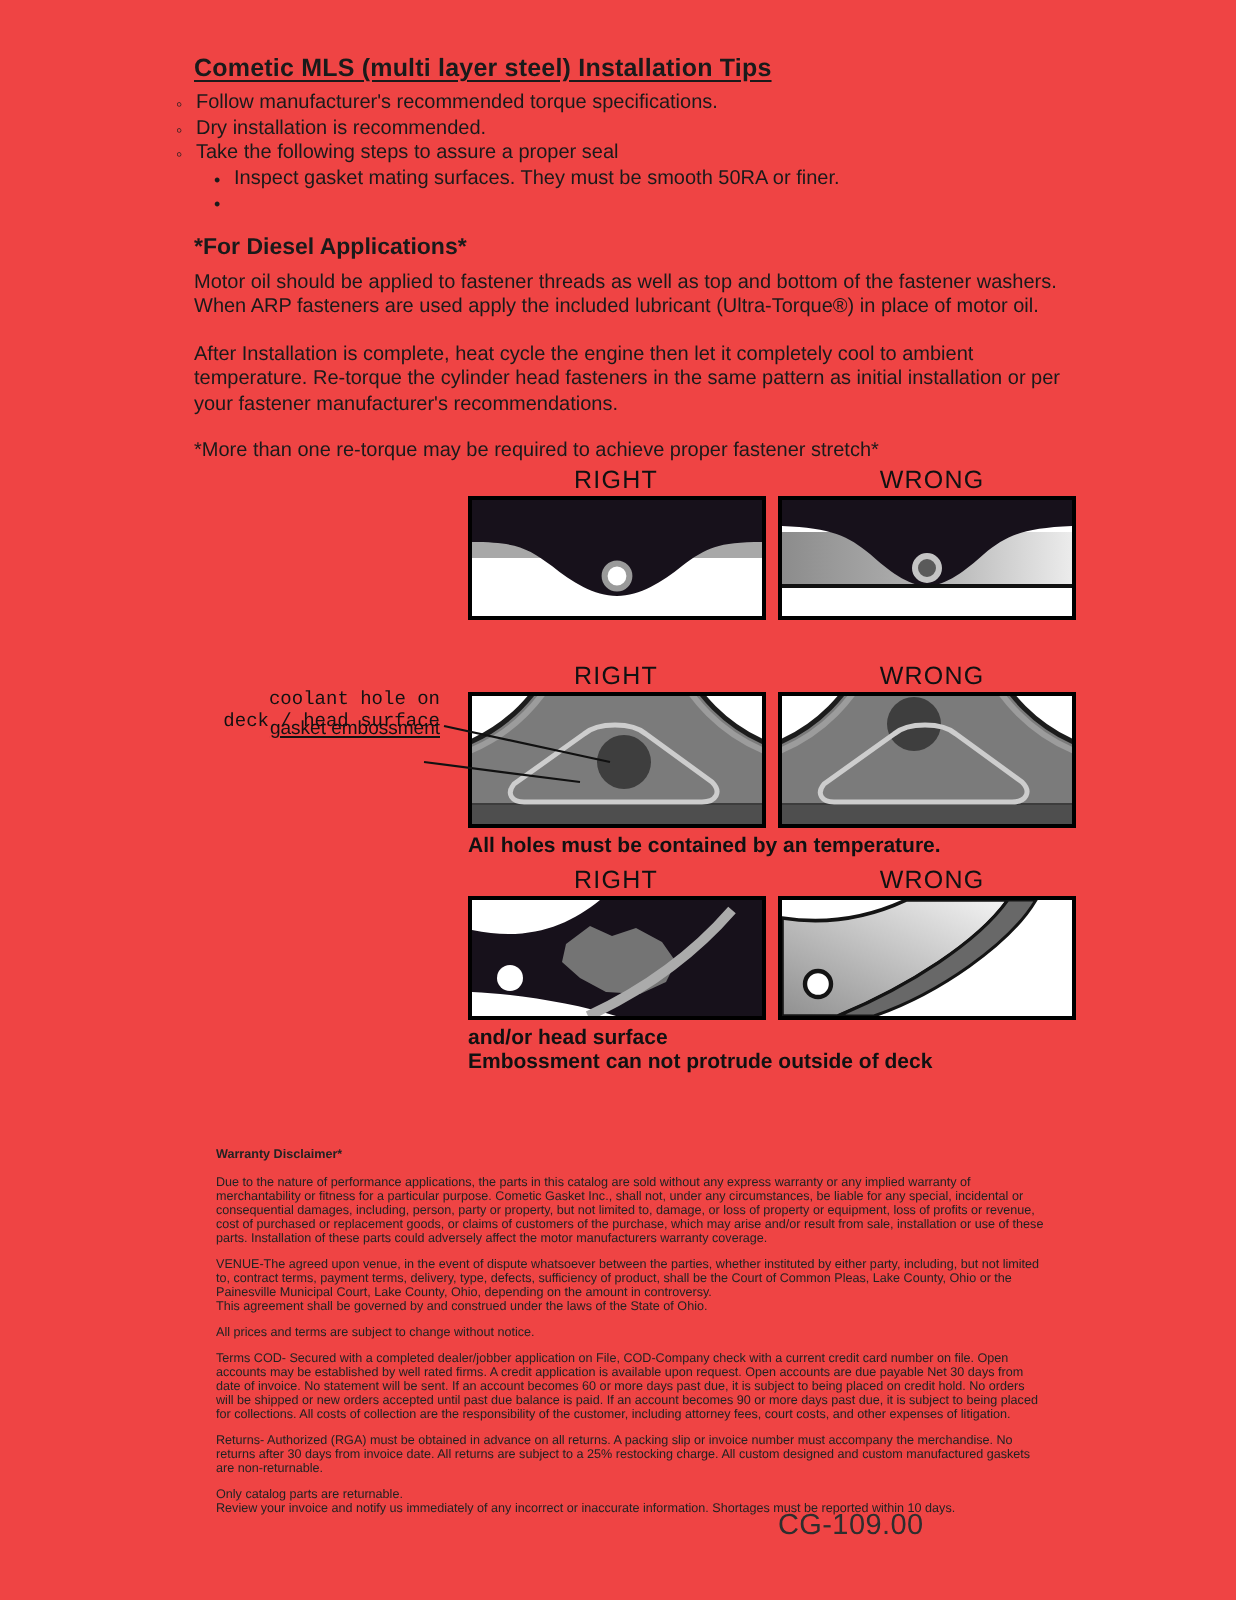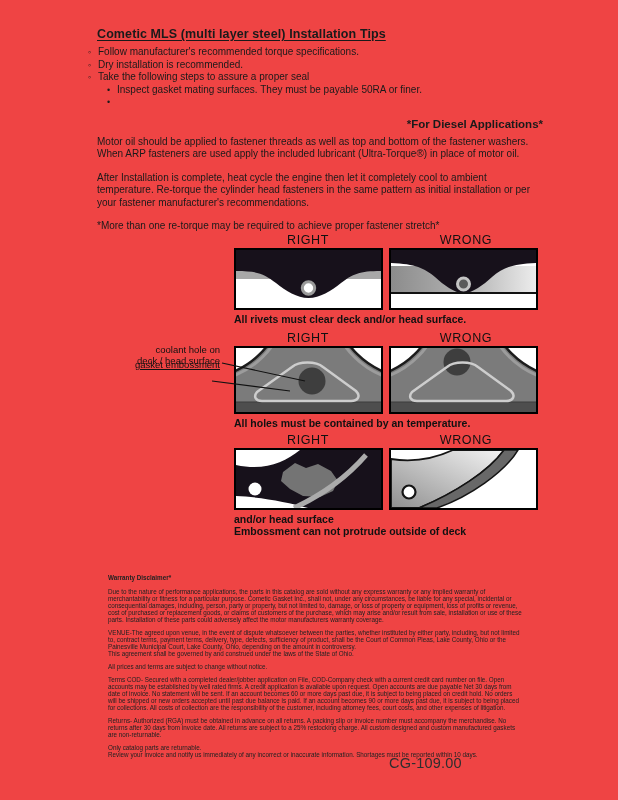--- a/index.html
+++ b/index.html
@@ -16,40 +16,40 @@
     text-decoration:underline; text-underline-offset:2px; letter-spacing:.1px;
   }
   .bullets { left:88px; top:46px; width:525px; font-size:10px; line-height:12px; }
   .b-item { position:relative; padding-left:10px; margin-bottom:.5px; }
   .b-item .mark { position:absolute; left:0; top:0; font-size:9px; }
   .sub { padding-left:29px; }
   .sub .mark { left:19px; }
 
   
   .diesel { left:97px; top:118px; width:446px; font-size:10px; line-height:12.5px; }
-  .diesel h3 { margin:0 0 5px 0; font-size:11.5px;text-align:right; }
+  .diesel h3 { margin:0 0 5px 0; font-size:11.5px; }
   .diesel p { margin:0 0 11px 0; }
 
   
   .dgroup { position:absolute; width:306px; }
   .dg-headers { display:flex; gap:10px; margin-bottom:1px;align-items:center; }
   .dg-headers span { width:148px; text-align:center; font-size:12.5px; letter-spacing:.6px; color:#111; }
   .dg-panels { display:flex; gap:6px; }
   .panel { border:2px solid #000; background:#fff; font-size:0; }
   .panel svg { display:block; }
   .dg-caption { margin-top:3px; font-size:10.5px; font-weight:bold; line-height:12px; color:#111; }
 
   .g1 { left:234px; top:233px; }
   .g2 { left:234px; top:331px; }
   .g3 { left:234px; top:433px; }
 
   
   .d2-label { position:absolute; left:96px; width:124px; text-align:right;
               font-size:9.5px; line-height:11px; color:#111; }
-  .lbl-coolant { top:344px; }
+  .lbl-coolant { top:344px;font-family:Liberation Mono, monospace; }
   .lbl-emboss  { top:359px;text-decoration:underline; }
   .leader-overlay { position:absolute; left:96px; top:342px; width:260px; height:62px; pointer-events:none; }
 
   
   .fineprint { left:108px; top:574px; width:414px; font-size:6.3px; line-height:7px; color:#222; }
   .fp-h { font-weight:bold; margin-bottom:7px; }
   .fp { margin-bottom:6px; }
   .fp-tight { margin-bottom:0; }
 
   .pagenum { left:389px; top:755px; font-size:14.5px; color:#2e2e2e; letter-spacing:.2px; }
@@ -69,21 +69,21 @@
     <div class="b-item">
       <span class="mark">◦</span>
       <span>Dry installation is recommended.</span>
     </div>
     <div class="b-item">
       <span class="mark">◦</span>
       <span>Take the following steps to assure a proper seal</span>
     </div>
     <div class="b-item sub">
       <span class="mark">•</span>
-      <span>Inspect gasket mating surfaces.  They must be payable 50RA or finer.</span>
+      <span>Inspect gasket mating surfaces.  They must be smooth 50RA or finer.</span>
     </div>
     <div class="b-item sub">
       <span class="mark">•</span>
     </div>
   </div>
 
   <div class="abs diesel">
     <h3>*For Diesel Applications*</h3>
     <p>Motor oil should be applied to fastener threads as well as top and bottom of the fastener washers. When ARP fasteners are used apply the included lubricant (Ultra-Torque®) in place of motor oil.</p>
     <p>After Installation is complete, heat cycle the engine then let it completely cool to ambient temperature. Re-torque the cylinder head fasteners in the same pattern as initial installation or per your fastener manufacturer's recommendations.</p>
@@ -114,21 +114,20 @@
             </linearGradient>
           </defs>
           <rect width="145" height="58" fill="#ffffff"></rect>
           <rect x="0" y="16" width="145" height="27" fill="url(#gw1)"></rect>
           <path d="M0,0 H145 V13 C120,14 112,18 101,27 C92,35 82,43 72.5,43 C63,43 53,35 44,27 C33,18 25,14 0,13 Z" fill="#17111b"></path>
           <line x1="0" y1="43" x2="145" y2="43" stroke="#111" stroke-width="2"></line>
           <circle cx="72.5" cy="34" r="6" fill="#5a5a5a" stroke="#c4c4c4" stroke-width="3"></circle>
         </svg>
       </div>
     </div>
-    <div class="dg-caption">All rivets must clear deck and/or head surface.</div>
   </div>
 
   <div class="dgroup g2">
     <div class="dg-headers">
       <span>RIGHT</span>
       <span>WRONG</span>
     </div>
     <div class="dg-panels">
       <div class="panel">
         <svg width="145" height="64" viewBox="0 0 145 64">

